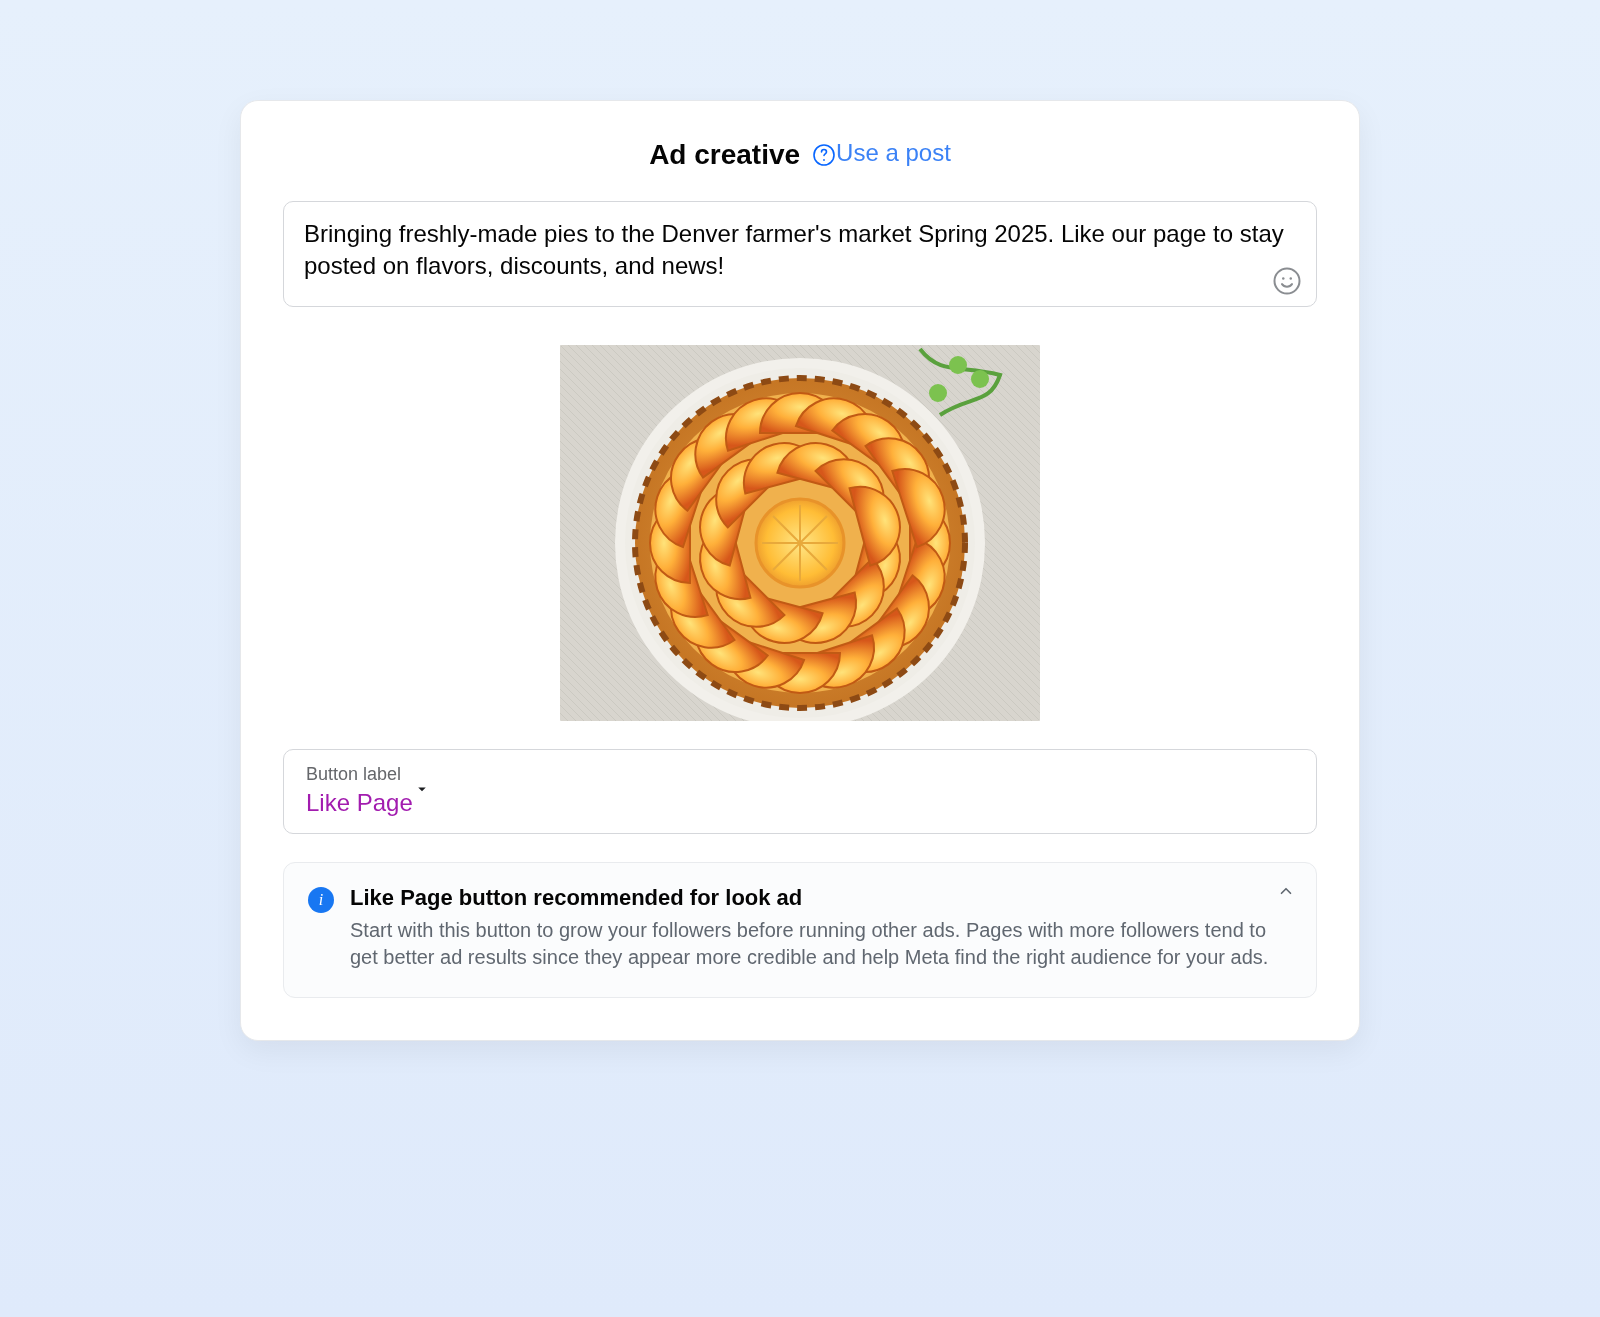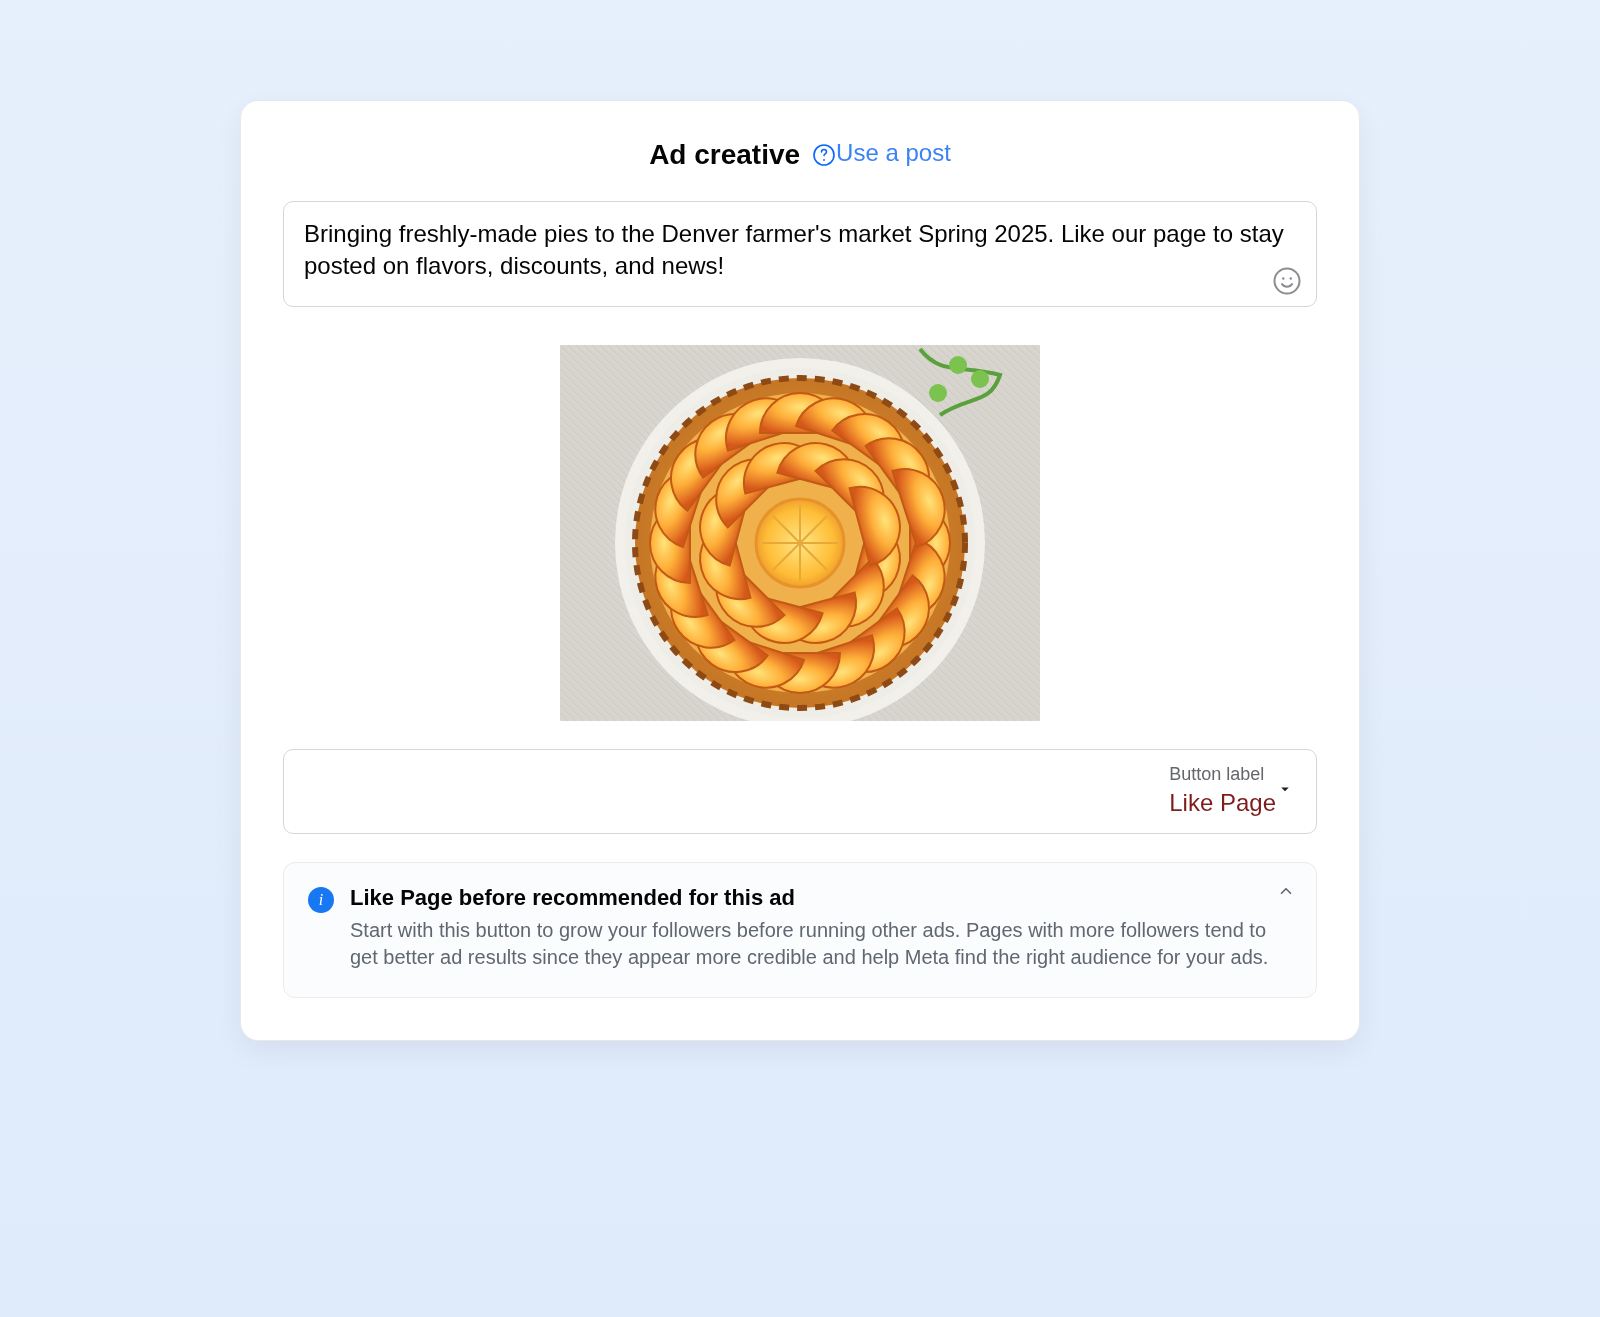--- a/index.html
+++ b/index.html
@@ -104,32 +104,32 @@
   }
   .pie-image svg { width: 100%; height: 100%; display: block; }
 
   .select-box {
     margin-top: 28px;
     border: 1px solid #d5d7db;
     border-radius: 10px;
     padding: 14px 22px 16px 22px;
     display: flex;
     align-items: center;
-    justify-content: flex-end;
+    justify-content: flex-start;
     cursor: pointer;
   }
   .select-left { display: flex; flex-direction: column; }
   .select-label {
     font-size: 18px;
     color: #65676b;
     margin-bottom: 4px;
   }
   .select-value {
     font-size: 24px;
-    color: #7f1d1d;
+    color: #a21caf;
   }
   .caret-down svg { width: 18px; height: 18px; }
 
   .info-box {
     margin-top: 28px;
     border: 1px solid #e9ebee;
     background: #fbfcfd;
     border-radius: 12px;
     padding: 22px 24px 26px 24px;
     display: flex;
@@ -375,21 +375,21 @@
           <path d="M7 10l5 5 5-5z"></path>
         </svg>
     </span>
   </div>
 
   <div class="info-box">
     <div class="info-icon">
         <span>i</span>
       </div>
     <div class="info-content">
-      <div class="info-title">Like Page before recommended for this ad</div>
+      <div class="info-title">Like Page button recommended for look ad</div>
       <div class="info-desc">Start with this button to grow your followers before running other ads. Pages with more followers tend to get better ad results since they appear more credible and help Meta find the right audience for your ads.</div>
     </div>
     <span class="collapse-btn">
       <svg viewBox="0 0 24 24" fill="none" stroke="#606770" stroke-width="2.2" stroke-linecap="round" stroke-linejoin="round">
         <polyline points="6 15 12 9 18 15"></polyline>
       </svg>
     </span>
   </div>
 
 </div>

